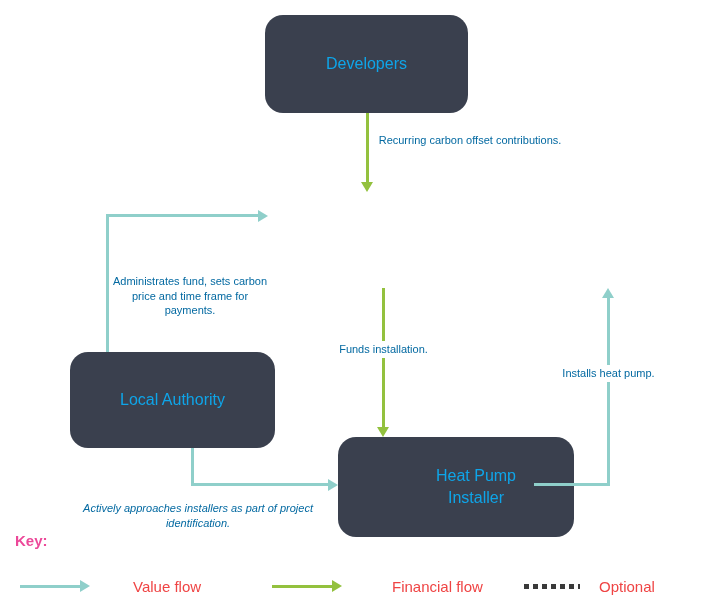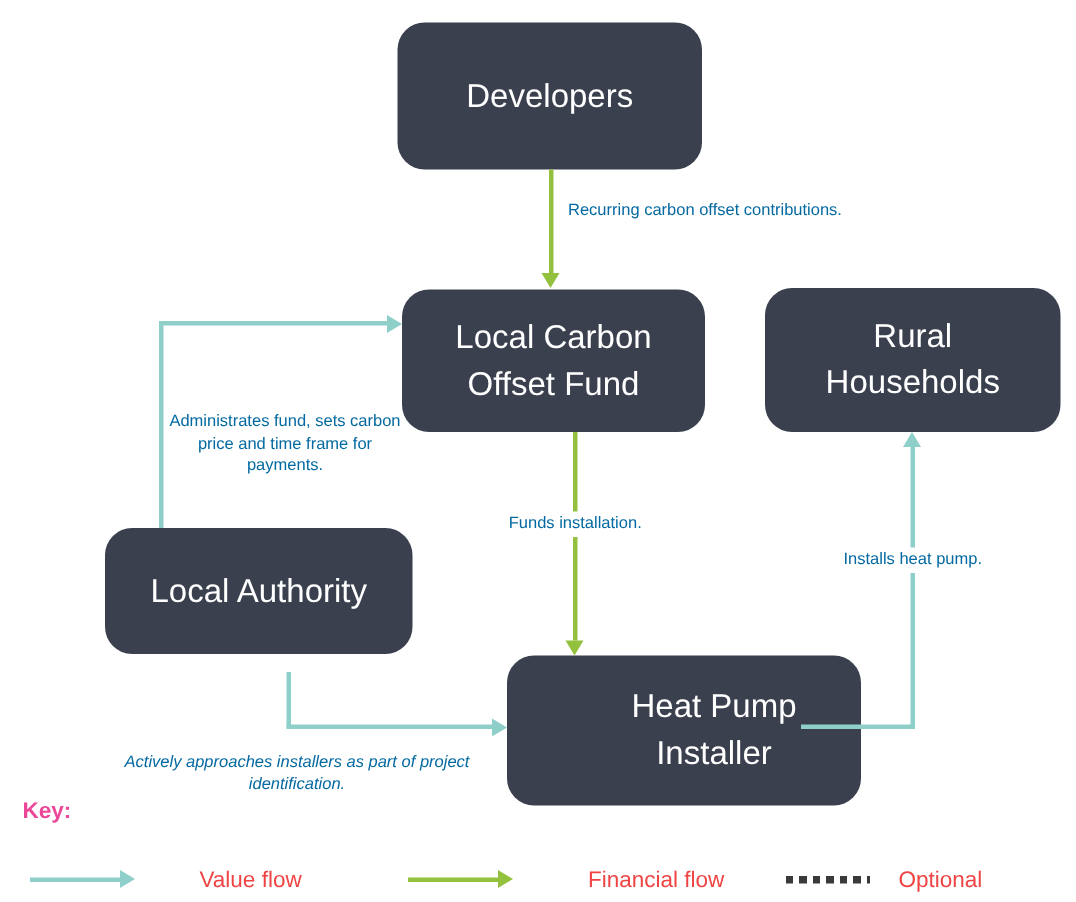--- a/index.html
+++ b/index.html
@@ -4,21 +4,21 @@
 <style>
   html,body{margin:0;padding:0;background:#fff;}
   .canvas{
     position:relative;width:717px;height:601px;background:#ffffff;
     font-family:"Liberation Sans",sans-serif;color:#1a1a1a;overflow:hidden;
   }
   
   .node{
     position:absolute;background:#3a404e;border-radius:18px;
     display:flex;align-items:center;justify-content:center;
-    color:#ffffff;font-size:22px;text-align:center;line-height:1.4;
+    color:#0ea5e9;font-size:16px;text-align:center;line-height:1.4;
   }
   .node .lbl{display:inline-block;}
   .lbl-w140{max-width:140px;}
   .lbl-w120{max-width:118px;}
   
   .line{position:absolute;}
   .line.teal{background:#8fcfca;}
   .line.green{background:#93c13e;}
   
   .ah{position:absolute;width:0;height:0;}
@@ -41,29 +41,23 @@
 </style>
 </head>
 <body>
 
 <div class="canvas">
 
   <div class="node" style="left:265px;top:15px;width:203px;height:98px;">
     <span class="lbl">Developers</span>
   </div>
 
-  <div class="node" style="left:268px;top:193px;width:202px;height:95px;">
-    <span class="lbl lbl-w140">Local Carbon Offset Fund</span>
-  </div>
 
-  <div class="node" style="left:510px;top:192px;width:197px;height:96px;">
-    <span class="lbl lbl-w120">Rural Households</span>
-  </div>
 
-  <div class="node" style="left:70px;top:352px;width:205px;height:84px;">
+  <div class="node" style="left:70px;top:352px;width:205px;height:96px;">
     <span class="lbl">Local Authority</span>
   </div>
 
   <div class="node" style="left:338px;top:437px;width:196px;height:100px;padding-left:40px;">
     <span class="lbl lbl-w120">Heat Pump Installer</span>
   </div>
 
   <div>
     <div class="line green" style="left:366px;top:113px;width:3px;height:69px;"></div>
     <div class="ah ah-down-green" style="left:361px;top:182px;"></div>

